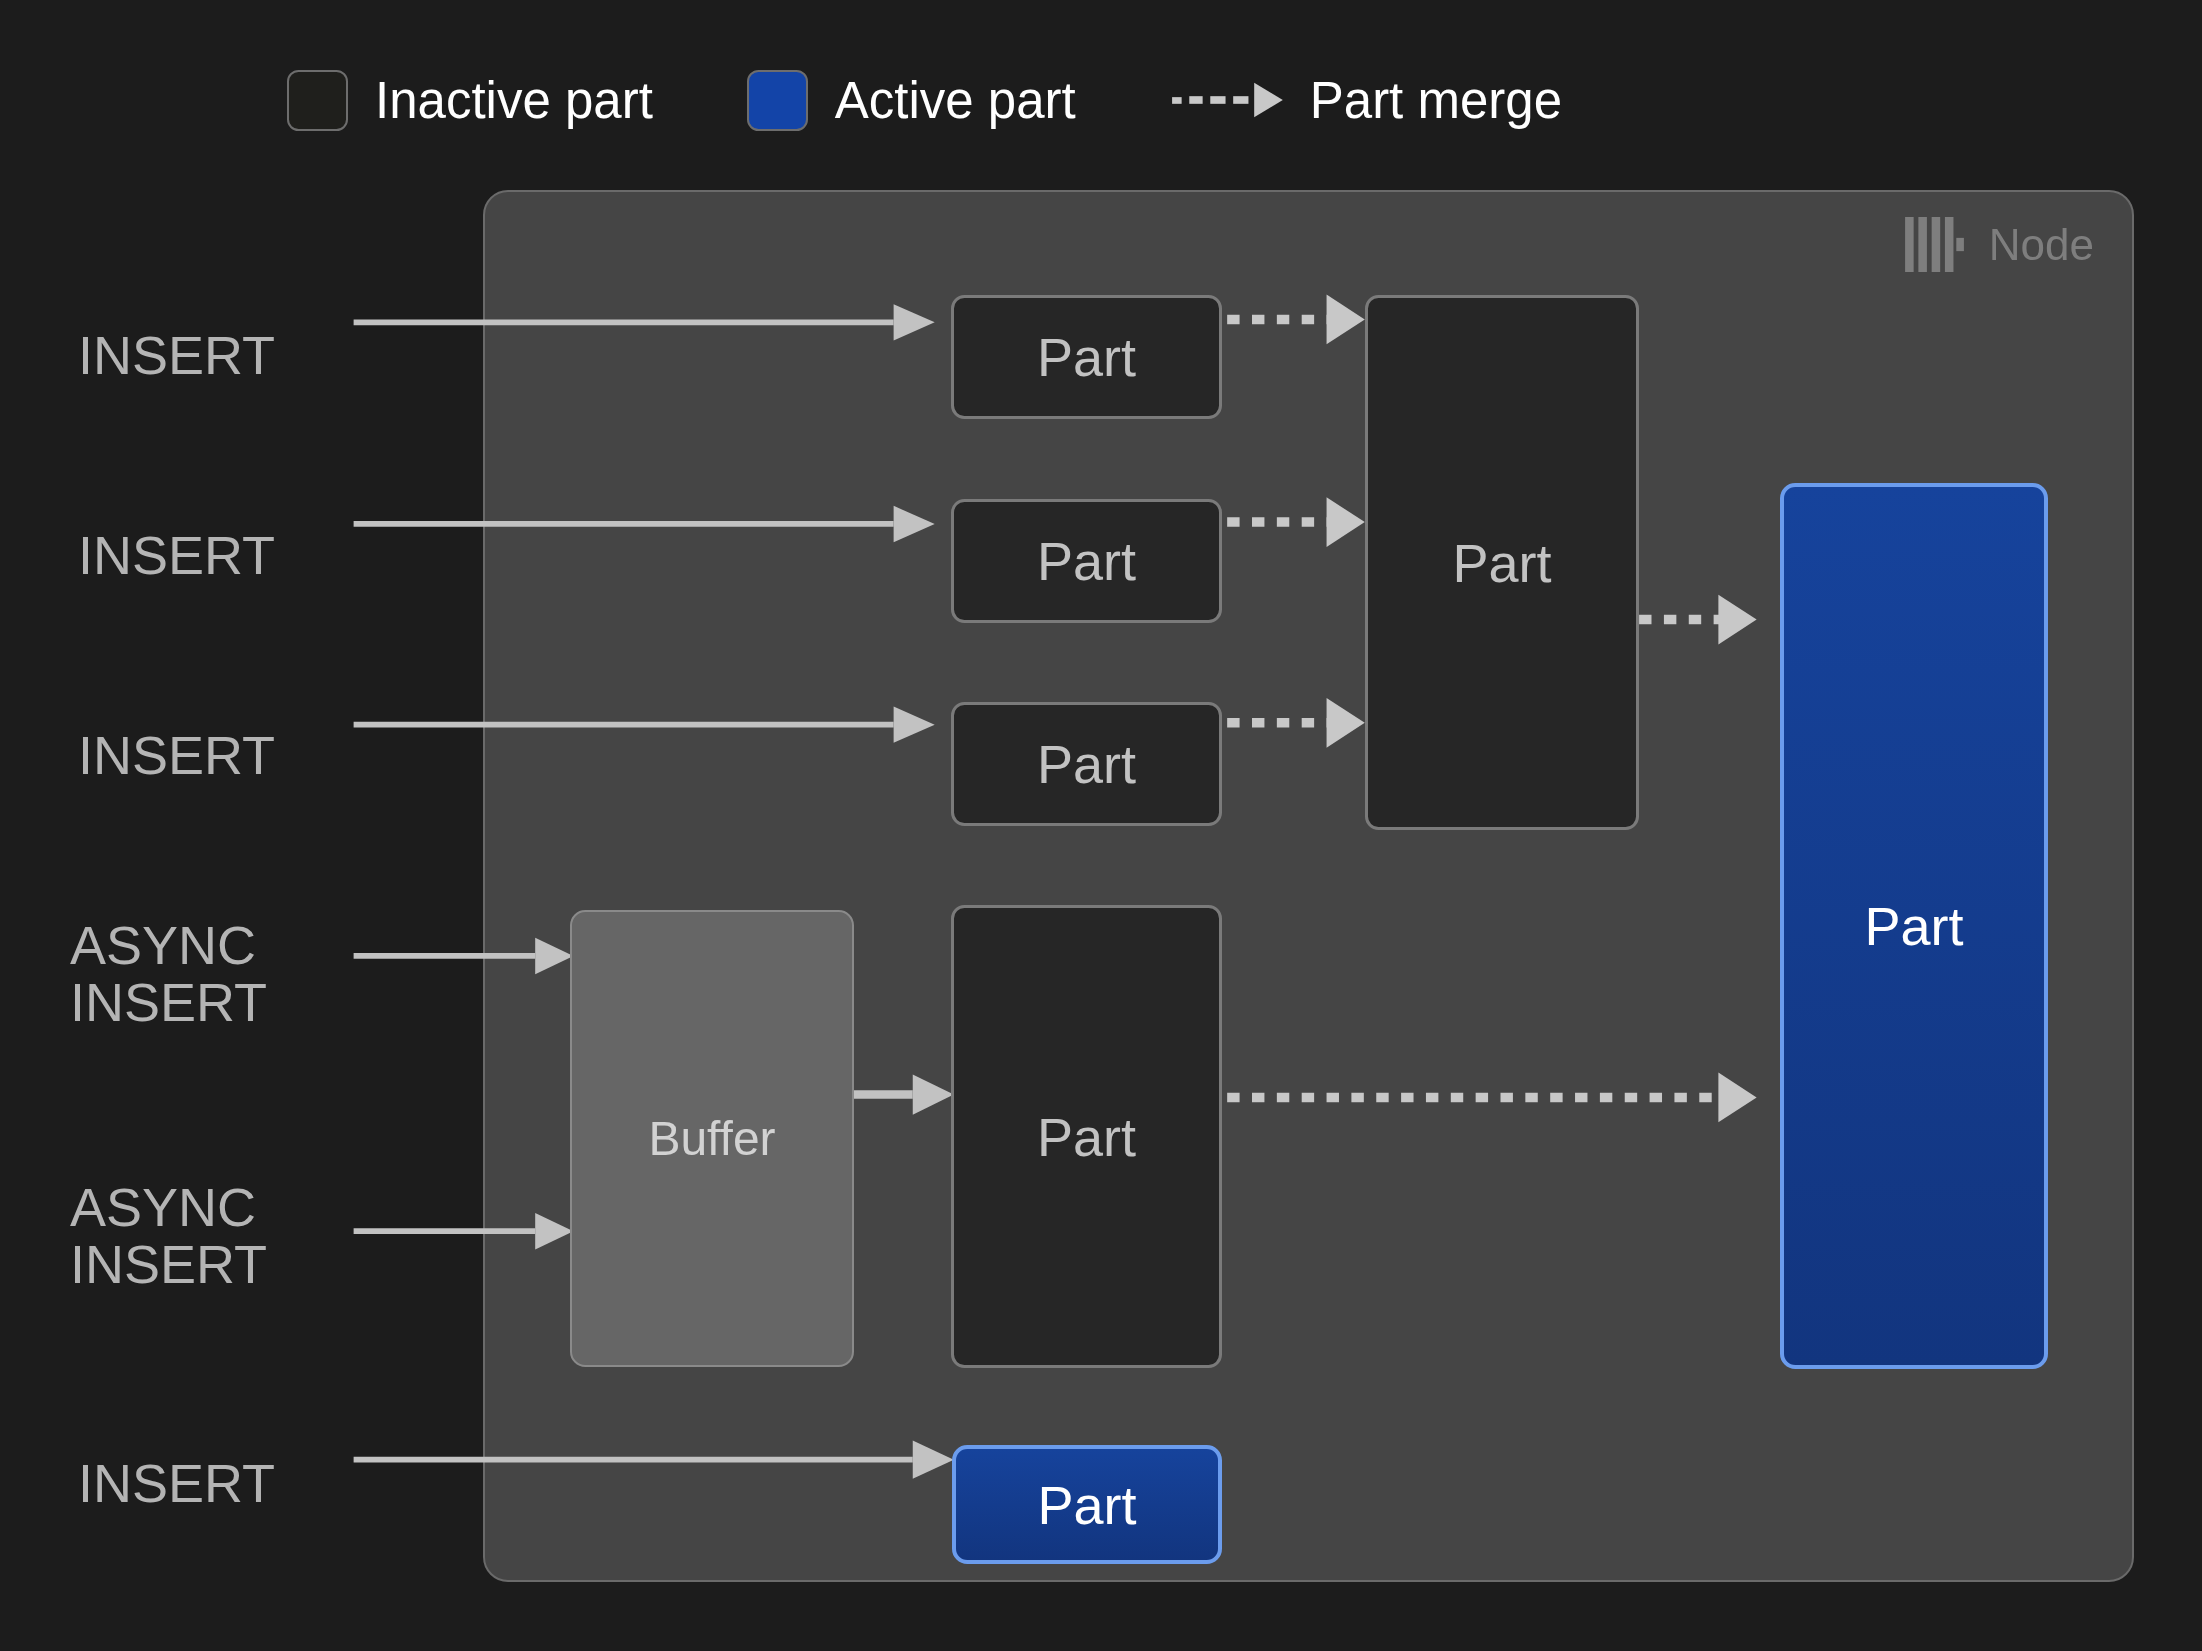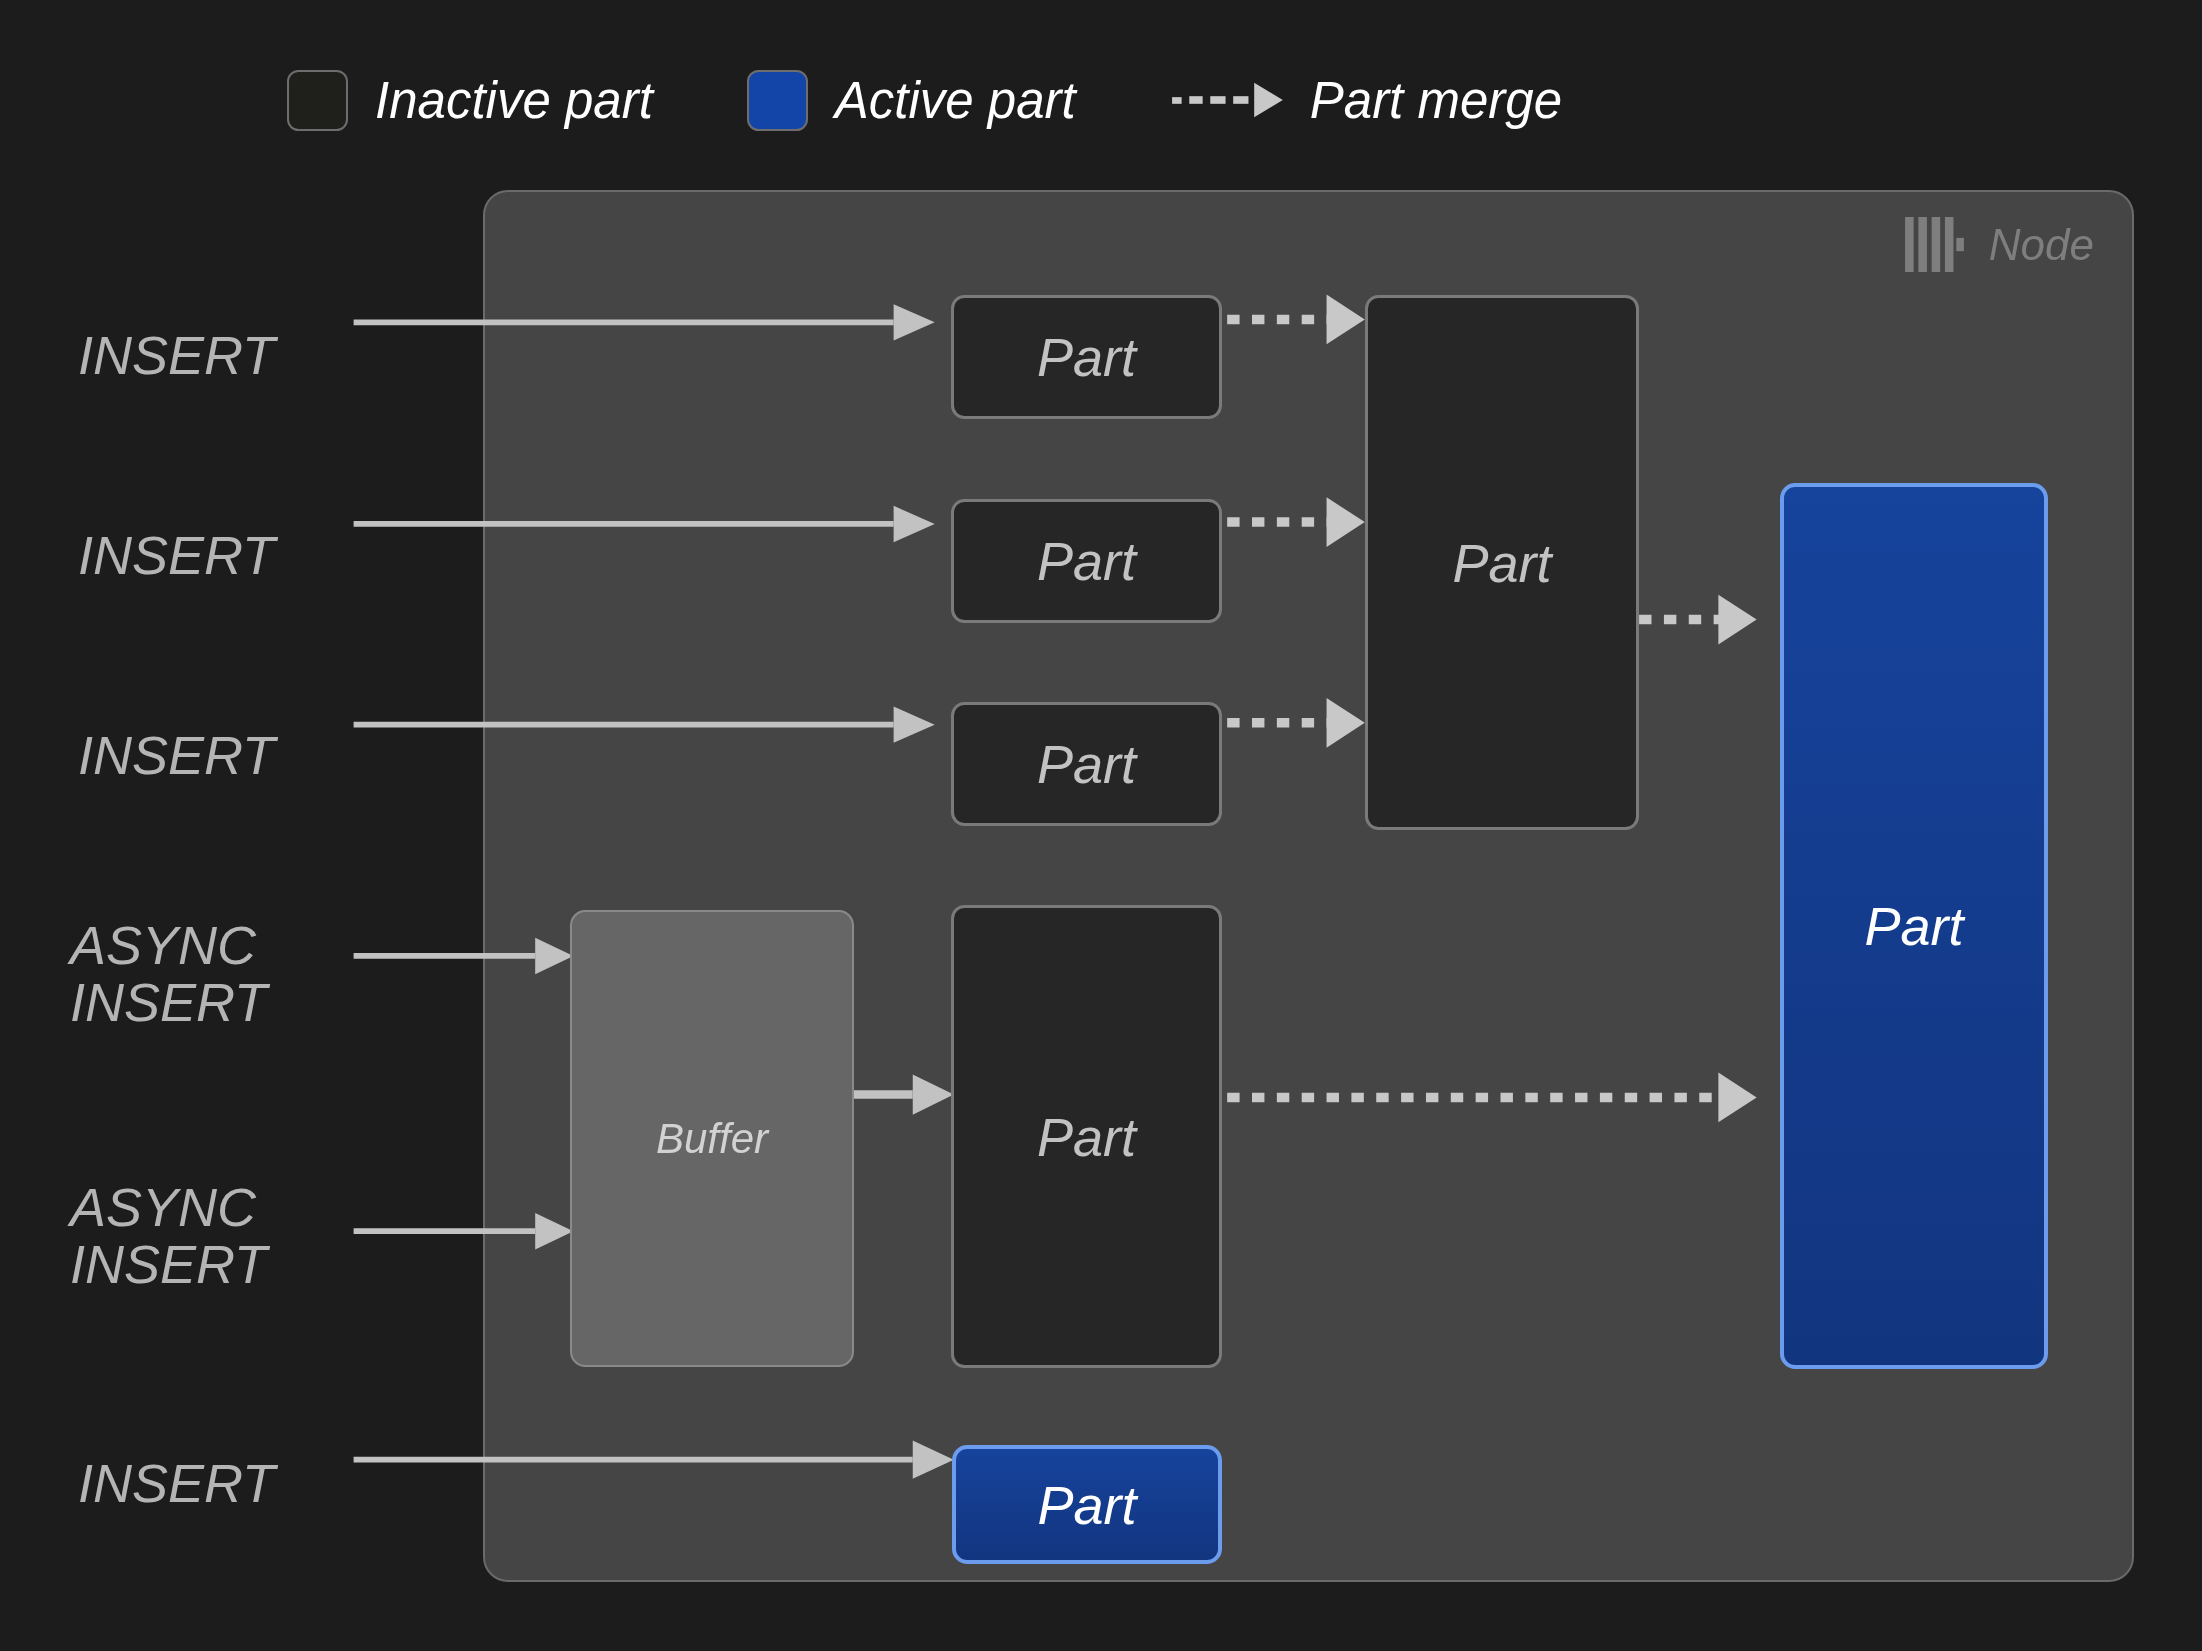--- a/index.html
+++ b/index.html
@@ -13,21 +13,20 @@
     overflow: hidden;
     font-family: "Liberation Sans", sans-serif;
     position: relative;
   }
 
   #stage {
     position: absolute;
     inset: 0;
     width: 2202px;
     height: 1592px;
-    font-style: italic;
   }
 
   
   #legend {
     position: absolute;
     left: 287px;
     top: 59px;
     display: flex;
     align-items: center;
     gap: 0px;
@@ -111,21 +110,21 @@
     color: #c2c2c2;
     font-size: 54px;
   }
   .box.buffer {
     background: #666666;
     border: 2.9px solid #8a8a8a;
     border-radius: 15.3px;
   }
   .box.buffer .box-label {
     color: #d2d2d2;
-    font-size: 42px;
+    font-size: 48px;
   }
   .box.active {
     background: #143f94;
     background: linear-gradient(180deg, #16439c 0%, #12357f 100%);
     border: 4.8px solid #6b9ced;
     border-radius: 15.3px;
   }
   .box.active .box-label {
     color: #ffffff;
     font-size: 54px;

